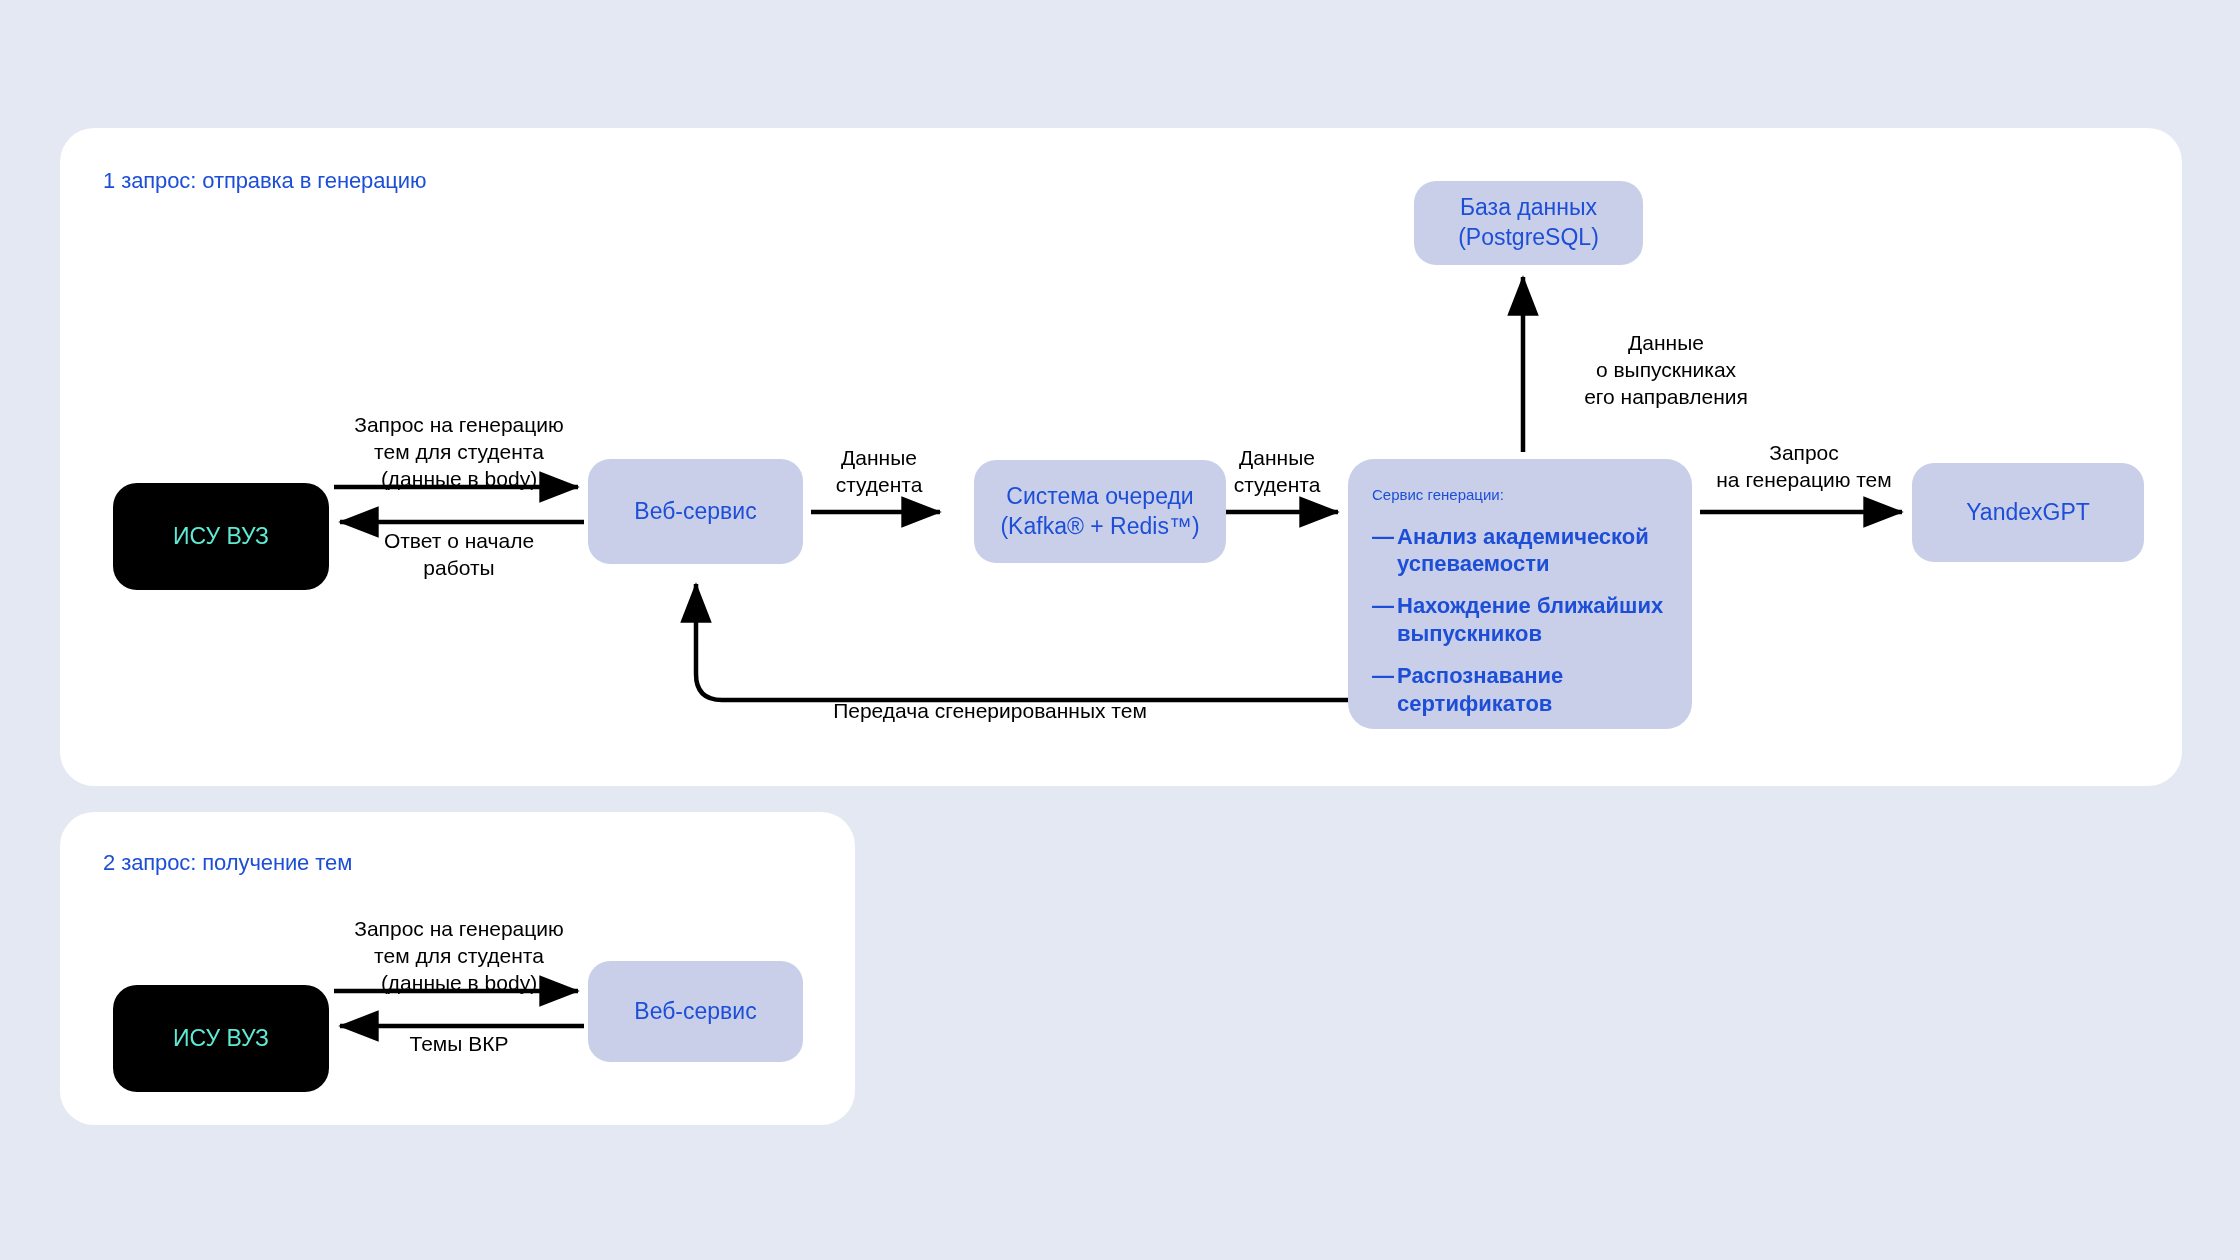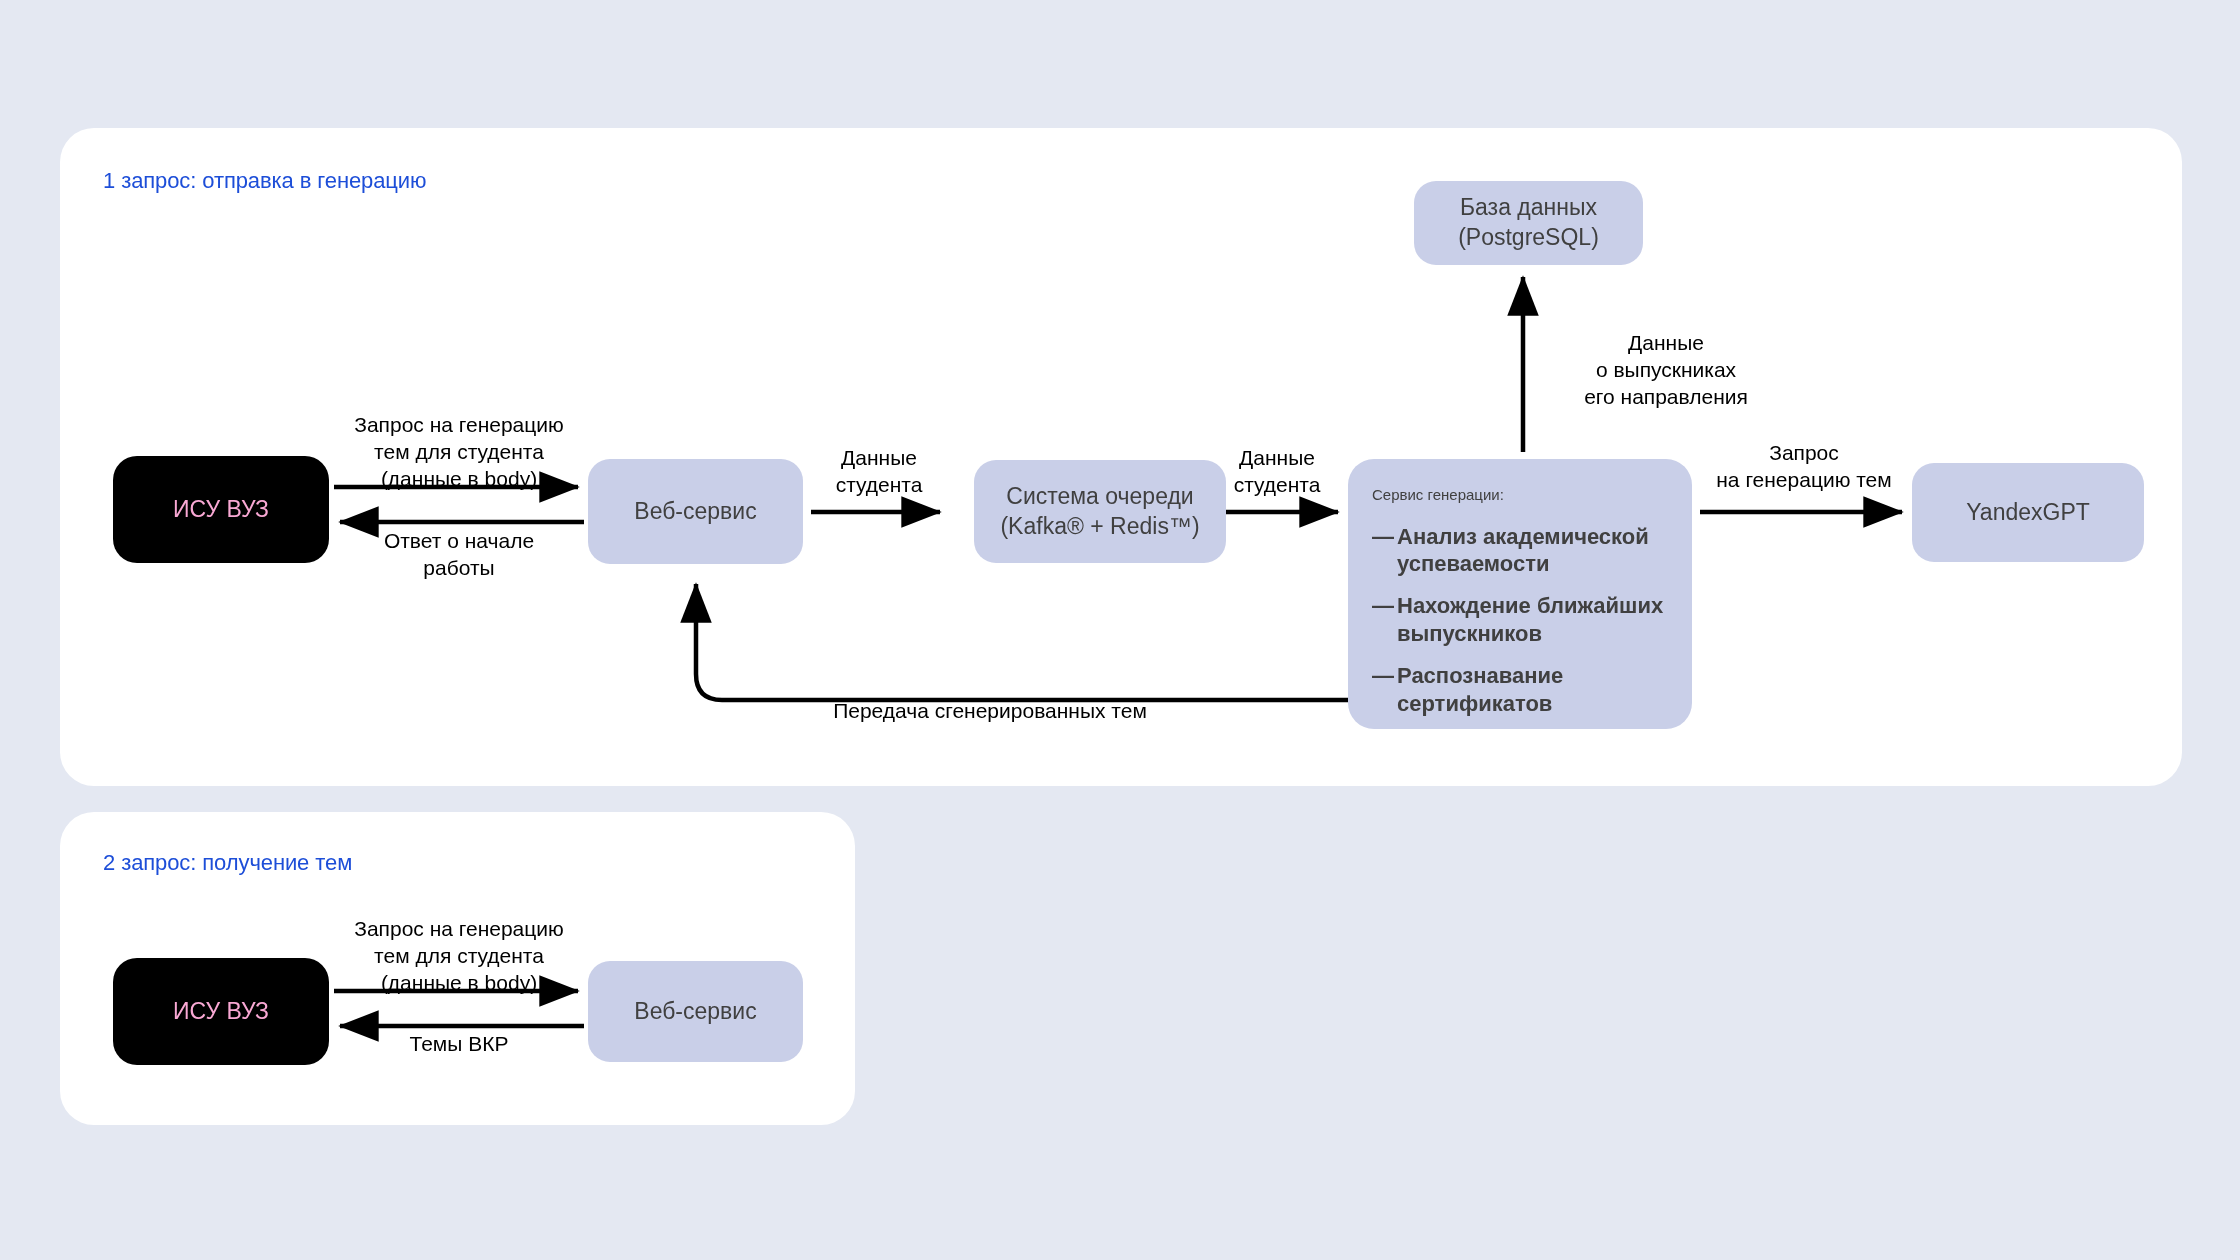--- a/index.html
+++ b/index.html
@@ -49,26 +49,27 @@
     position: absolute;
     box-sizing: border-box;
     border-radius: 22px;
     display: flex;
     align-items: center;
     justify-content: center;
     text-align: center;
     font-size: 23px;
     line-height: 1.3;
     background: #c9cfe8;
-    color: #404040;
+    color: #1d4ed8;
   }
   .node.dark {
     background: #000000;
-    color: #f9a8d4;
+    color: #5eead4;
     border-radius: 24px;
+    margin-top: 27px;
   }
   .node .nl { display: block; }
 
   
   #node-isu-1      { left: 113px;  top: 456px; width: 216px; height: 107px; }
   #node-web-1      { left: 588px;  top: 459px; width: 215px; height: 105px; }
   #node-queue      { left: 950px;  top: 460px; width: 252px; height: 103px; margin-left: 24px; }
   #node-genservice { left: 1348px; top: 459px; width: 344px; height: 270px;
                      align-items: flex-start; justify-content: flex-start;
                      border-radius: 26px; padding: 26px 22px 22px 24px; }

